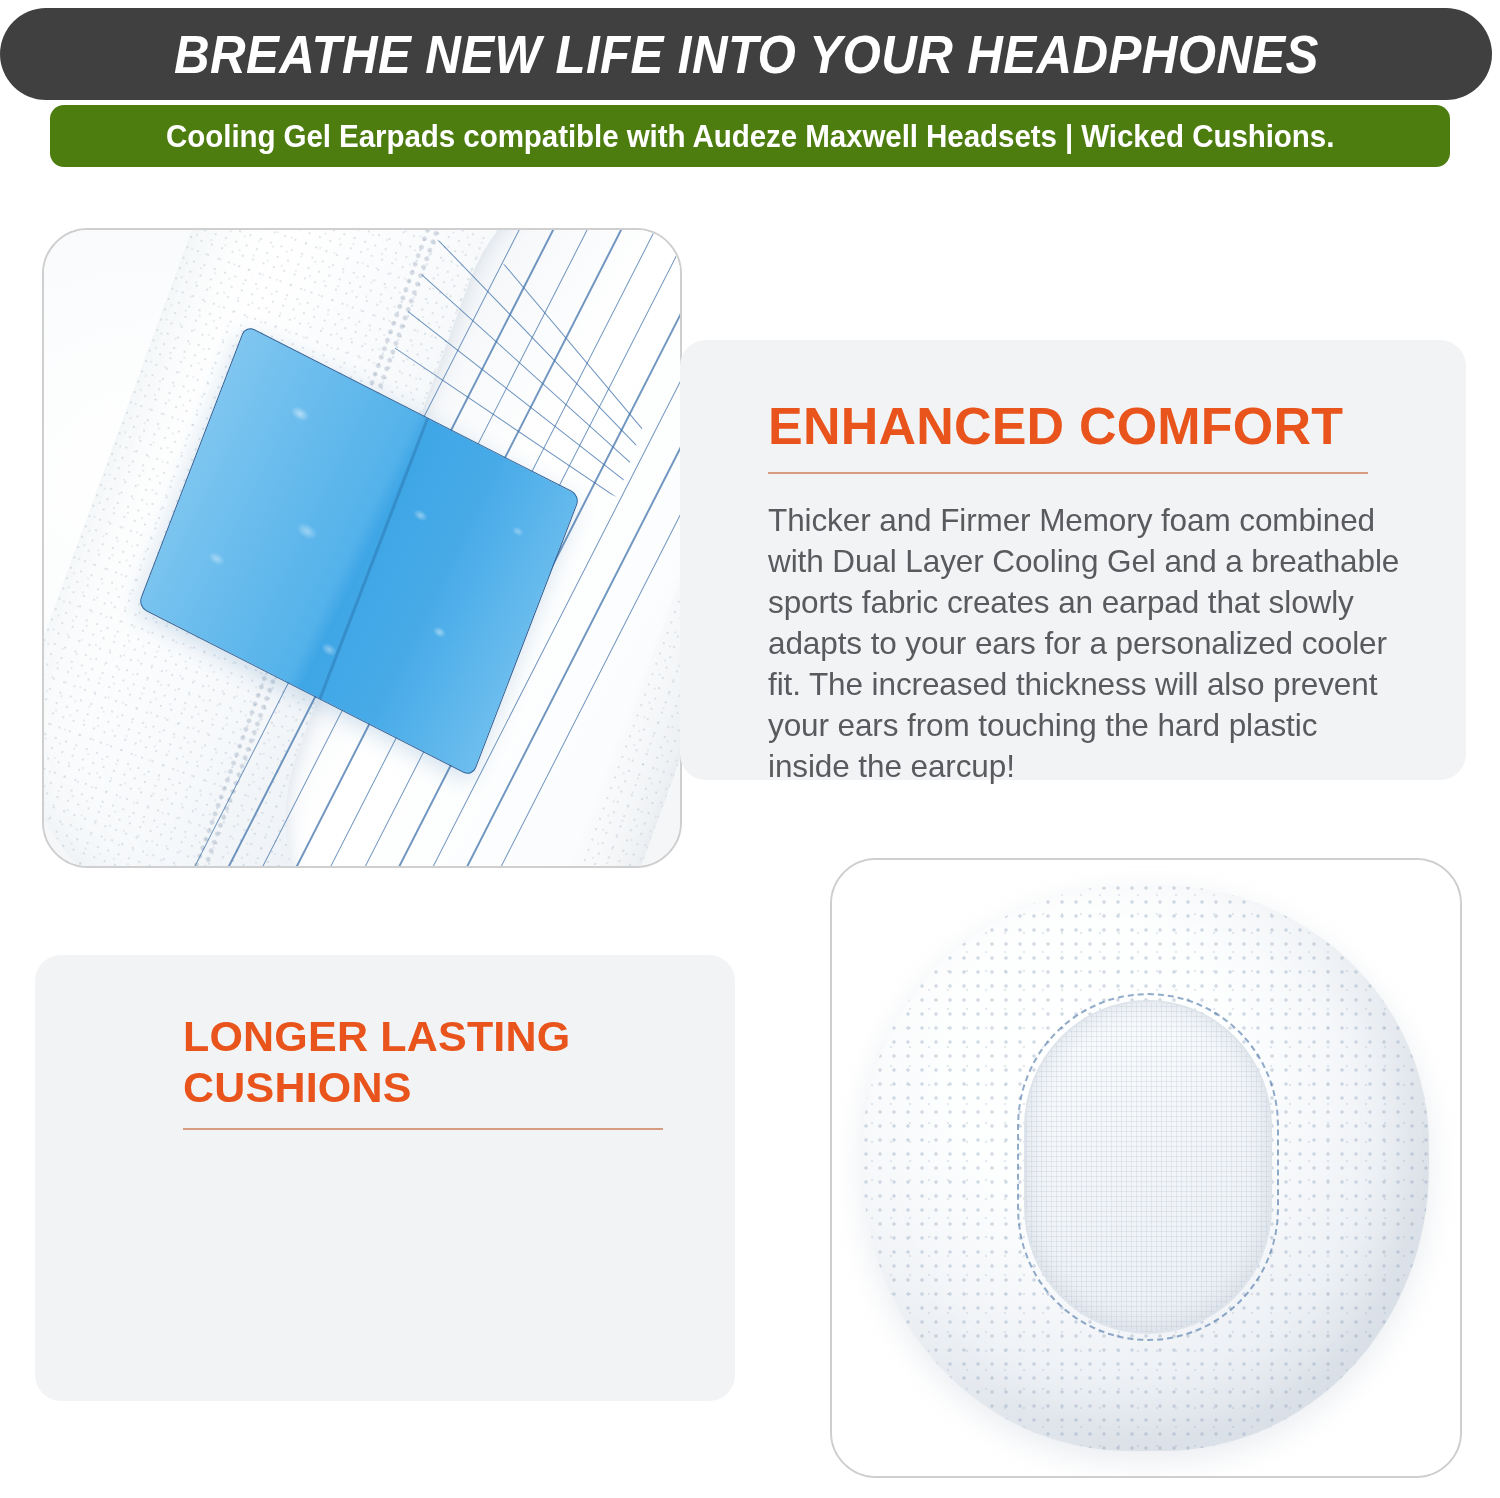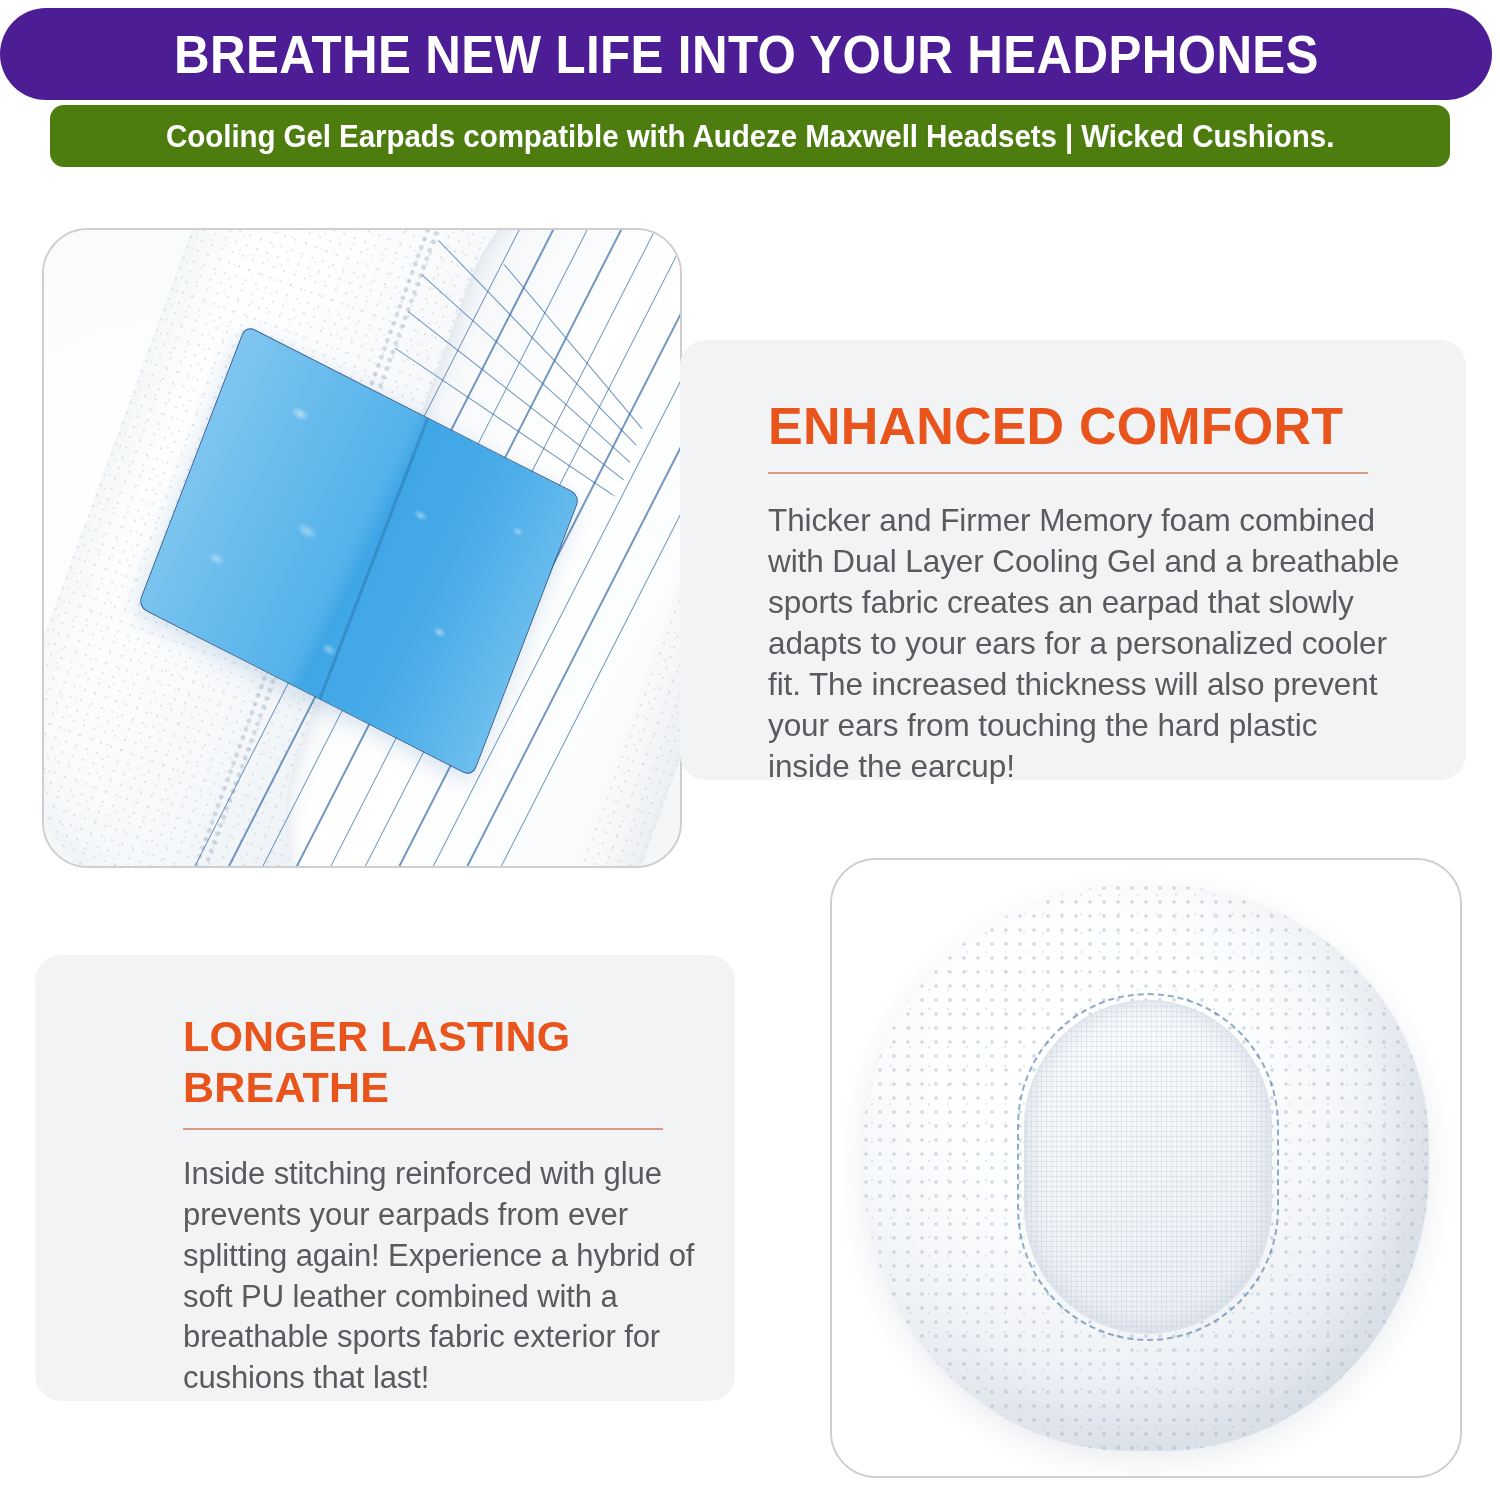--- a/index.html
+++ b/index.html
@@ -16,26 +16,27 @@
     -webkit-font-smoothing: antialiased;
   }
 
   
   #header-banner {
     position: absolute;
     left: 0;
     top: 8px;
     width: 1492px;
     height: 92px;
-    background: #4c1d95;
+    background: #404040;
     border-radius: 46px;
     display: flex;
     align-items: center;
     justify-content: center;
     box-sizing: border-box;
+    font-style: italic;
   }
   #header-title {
     color: #ffffff;
     font-size: 53px;
     font-weight: bold;
     letter-spacing: 0.4px;
     line-height: 1;
     white-space: nowrap;
     transform: scaleX(0.93);
   }
@@ -395,23 +396,22 @@
 </div>
 
 <div class="text-panel" id="panel-comfort">
   <h2 class="panel-heading">ENHANCED COMFORT</h2>
   <div class="panel-rule"></div>
   <p class="panel-body">Thicker and Firmer Memory foam combined with Dual Layer Cooling Gel and a breathable sports fabric creates an earpad that slowly adapts to your ears for a personalized cooler fit. The increased thickness will also prevent your ears from touching the hard plastic inside the earcup!</p>
 </div>
 
 <div class="text-panel" id="panel-cushions">
   <h2 class="panel-heading">LONGER LASTING
-BREATHE</h2>
+CUSHIONS</h2>
   <div class="panel-rule"></div>
-  <p class="panel-body">Inside stitching reinforced with glue prevents your earpads from ever splitting again! Experience a hybrid of soft PU leather combined with a breathable sports fabric exterior for cushions that last!</p>
 </div>
 
 <div class="photo-card" id="photo-card-earpad">
   <div class="earpad-stage">
     <div class="earpad-outer"></div>
     <div class="earpad-stitch"></div>
     <div class="earpad-hole"></div>
   </div>
 </div>
 

